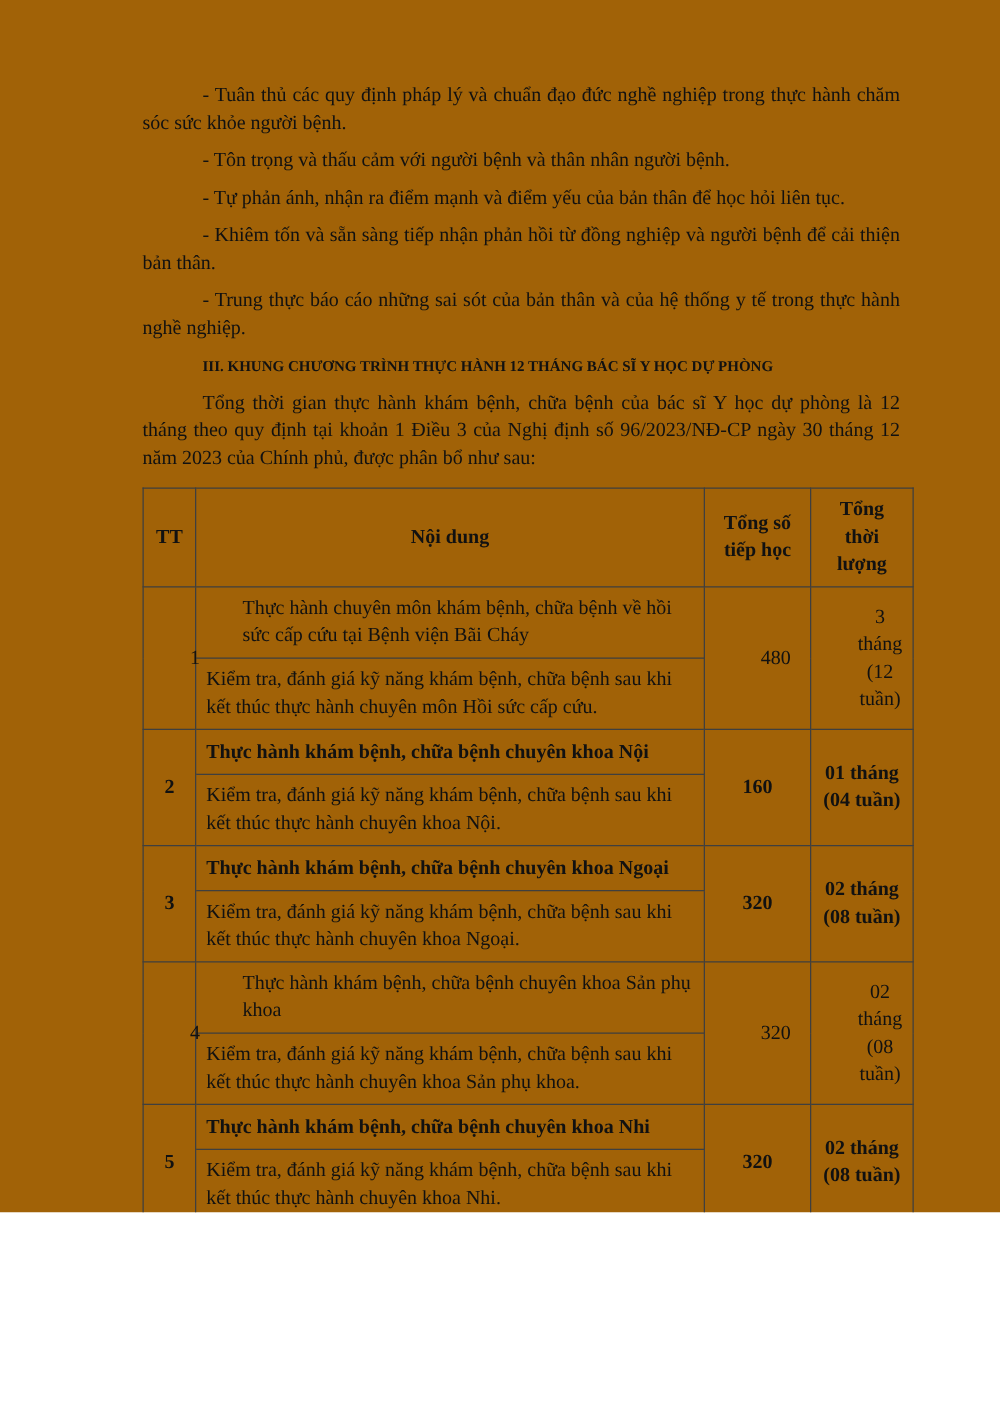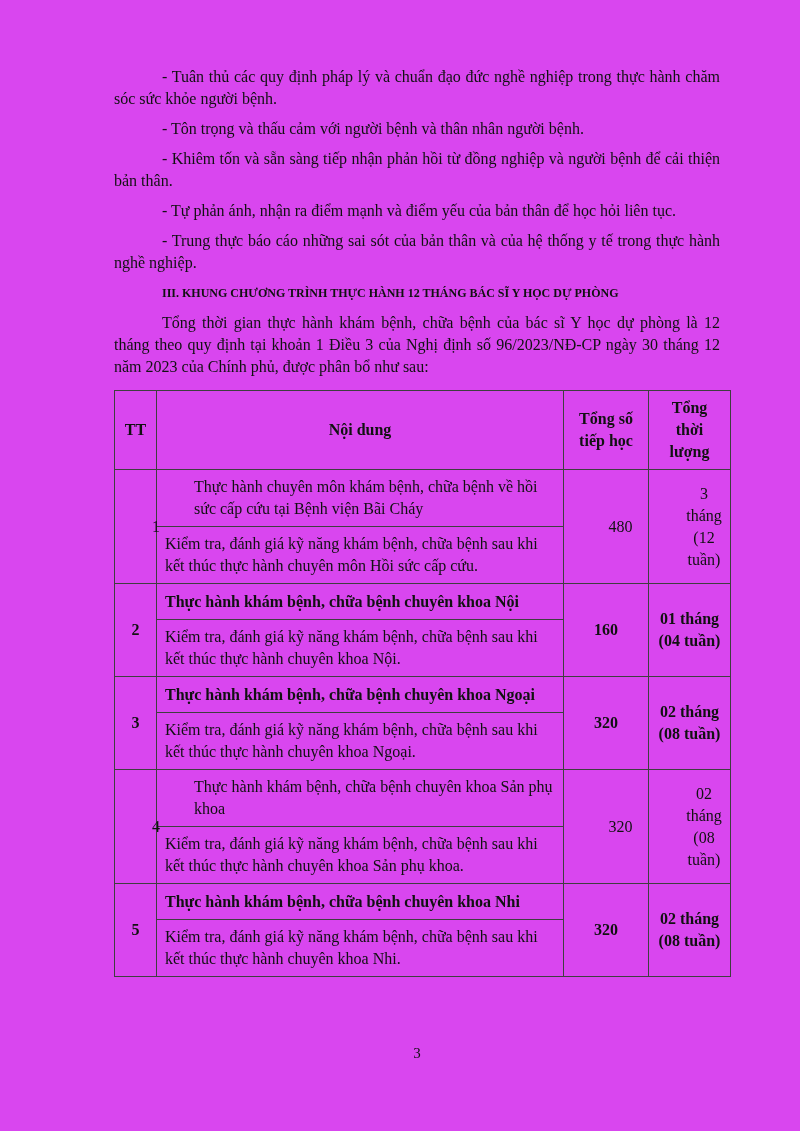--- a/index.html
+++ b/index.html
@@ -1,21 +1,21 @@
 <!DOCTYPE html>
 <html><head>
 <meta charset="utf-8">
 <style>
   * { box-sizing: border-box; }
   html, body { margin: 0; padding: 0; background: #ffffff; }
   .page {
     position: relative;
     width: 800px;
-    height: 1131px;
-    background: #d946ef;
+    height: 970px;
+    background: #a16207;
     font-family: "Liberation Serif", "DejaVu Serif", serif;
     font-size: 16px;
     line-height: 22px;
     color: #111111;
     overflow: hidden;
   }
   .content {
     position: absolute;
     top: 66px;
     left: 114px;
@@ -67,22 +67,22 @@
   }
 </style>
 </head>
 <body>
 
 <div class="page">
   <div class="content">
 
     <p class="body-par">- Tuân thủ các quy định pháp lý và chuẩn đạo đức nghề nghiệp trong thực hành chăm sóc sức khỏe người bệnh.</p>
     <p class="body-par">- Tôn trọng và thấu cảm với người bệnh và thân nhân người bệnh.</p>
+    <p class="body-par">- Tự phản ánh, nhận ra điểm mạnh và điểm yếu của bản thân để học hỏi liên tục.</p>
     <p class="body-par">- Khiêm tốn và sẵn sàng tiếp nhận phản hồi từ đồng nghiệp và người bệnh để cải thiện bản thân.</p>
-    <p class="body-par">- Tự phản ánh, nhận ra điểm mạnh và điểm yếu của bản thân để học hỏi liên tục.</p>
     <p class="body-par">- Trung thực báo cáo những sai sót của bản thân và của hệ thống y tế trong thực hành nghề nghiệp.</p>
 
     <div class="heading">III. KHUNG CHƯƠNG TRÌNH THỰC HÀNH 12 THÁNG BÁC SĨ Y HỌC DỰ PHÒNG</div>
 
     <p class="body-par">Tổng thời gian thực hành khám bệnh, chữa bệnh của bác sĩ Y học dự phòng là 12 tháng theo quy định tại khoản 1 Điều 3 của Nghị định số 96/2023/NĐ-CP ngày 30 tháng 12 năm 2023 của Chính phủ, được phân bổ như sau:</p>
 
     <table class="practice-table">
       <colgroup>
         <col style="width:42px">
         <col style="width:407px">

